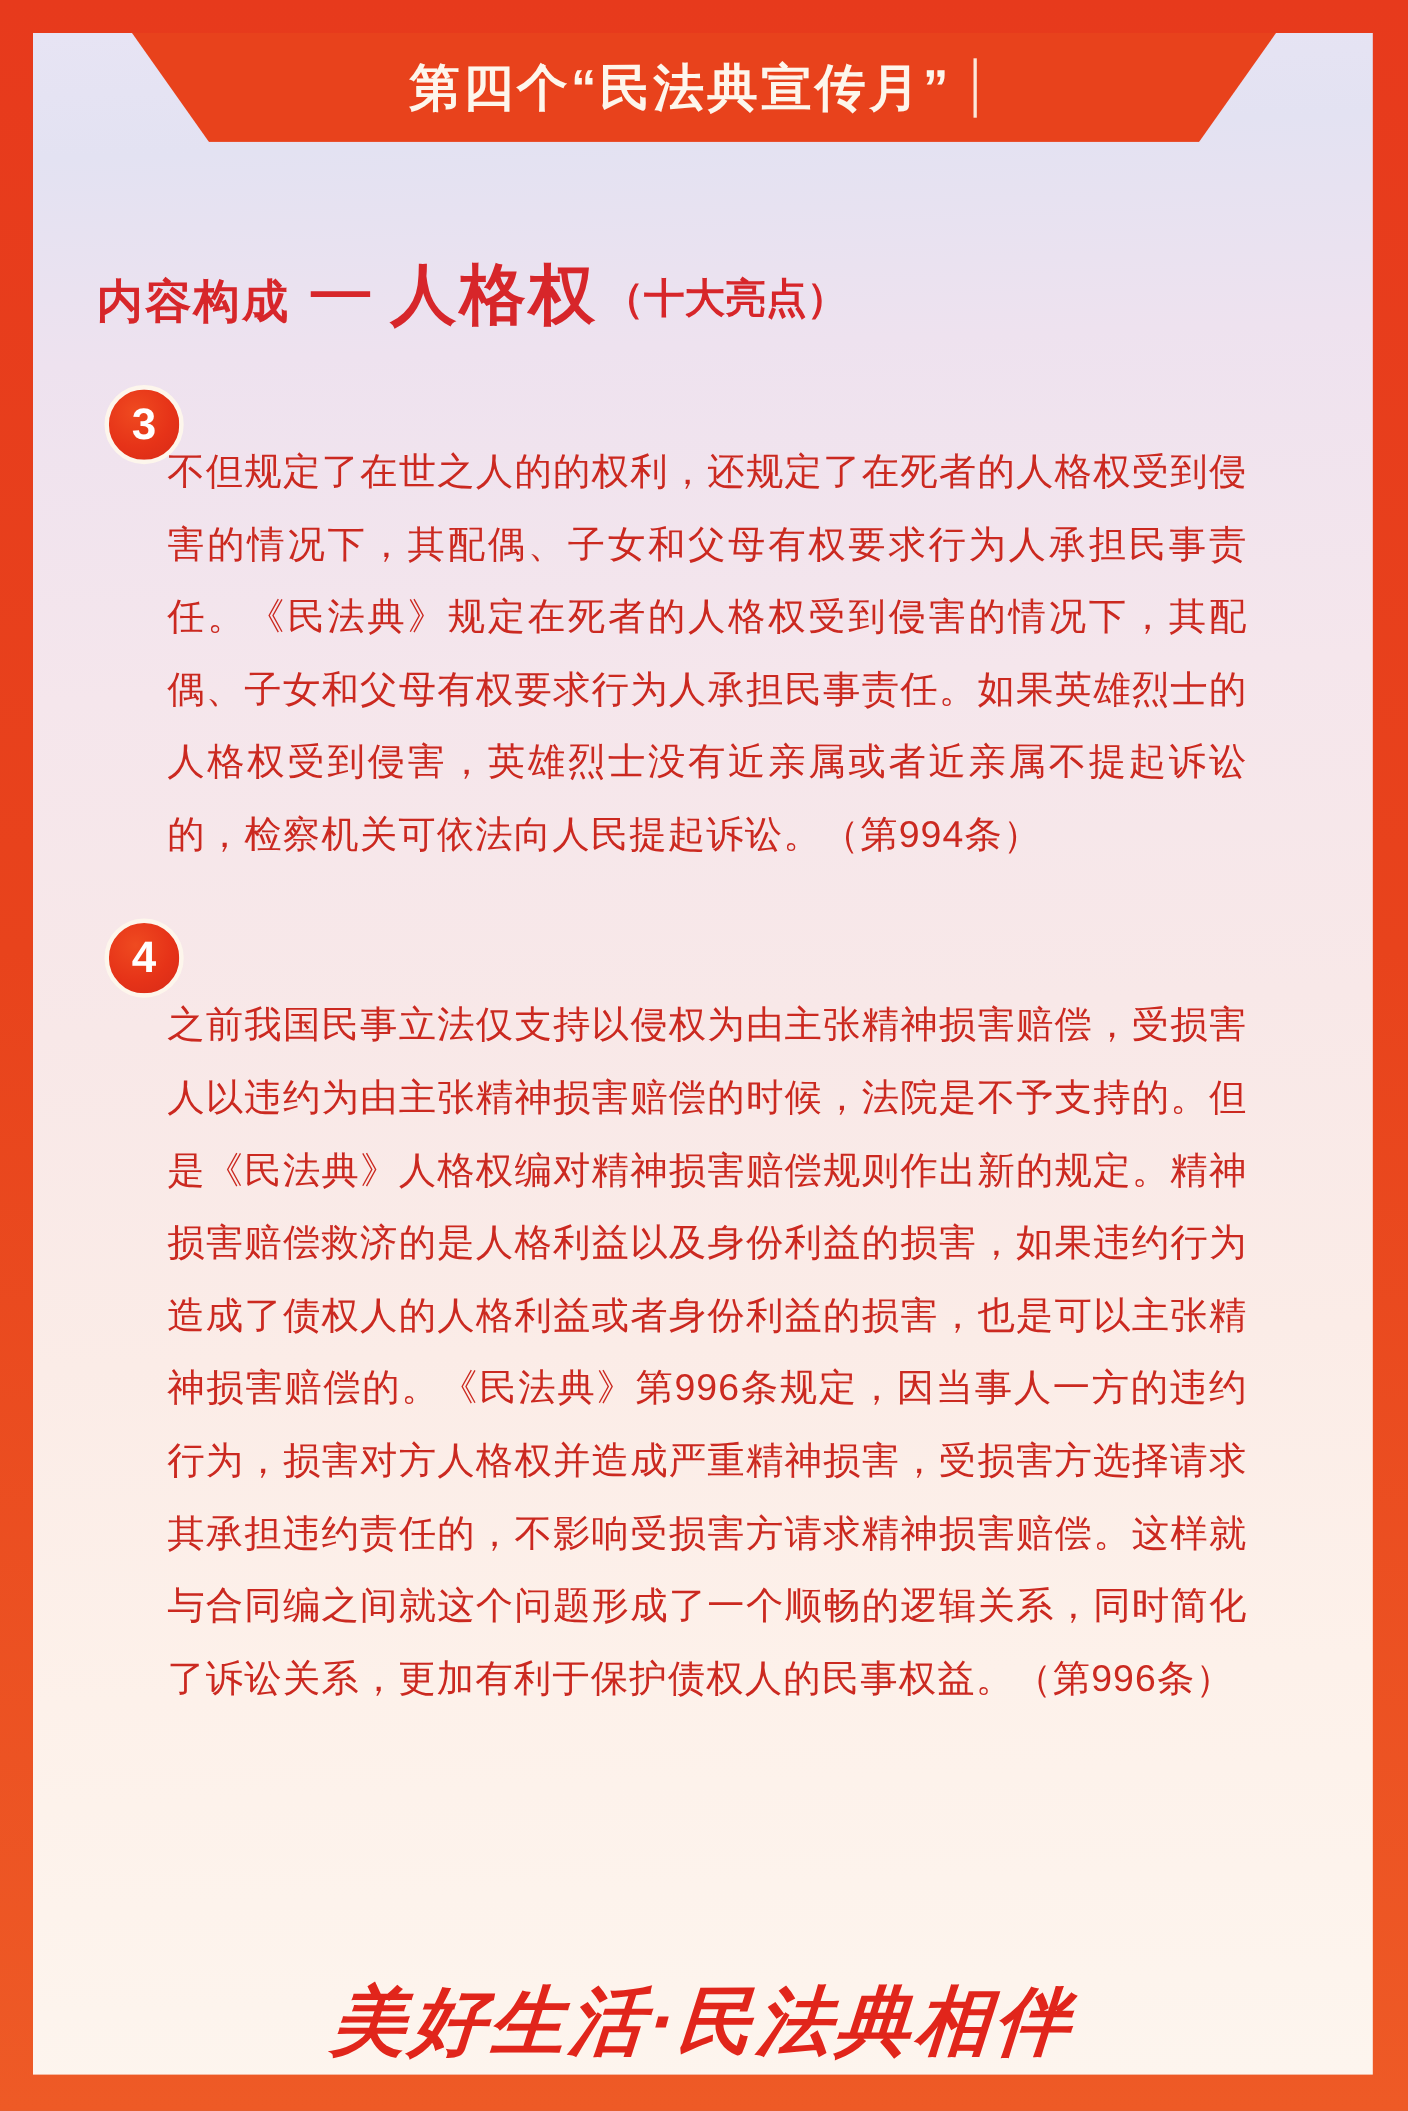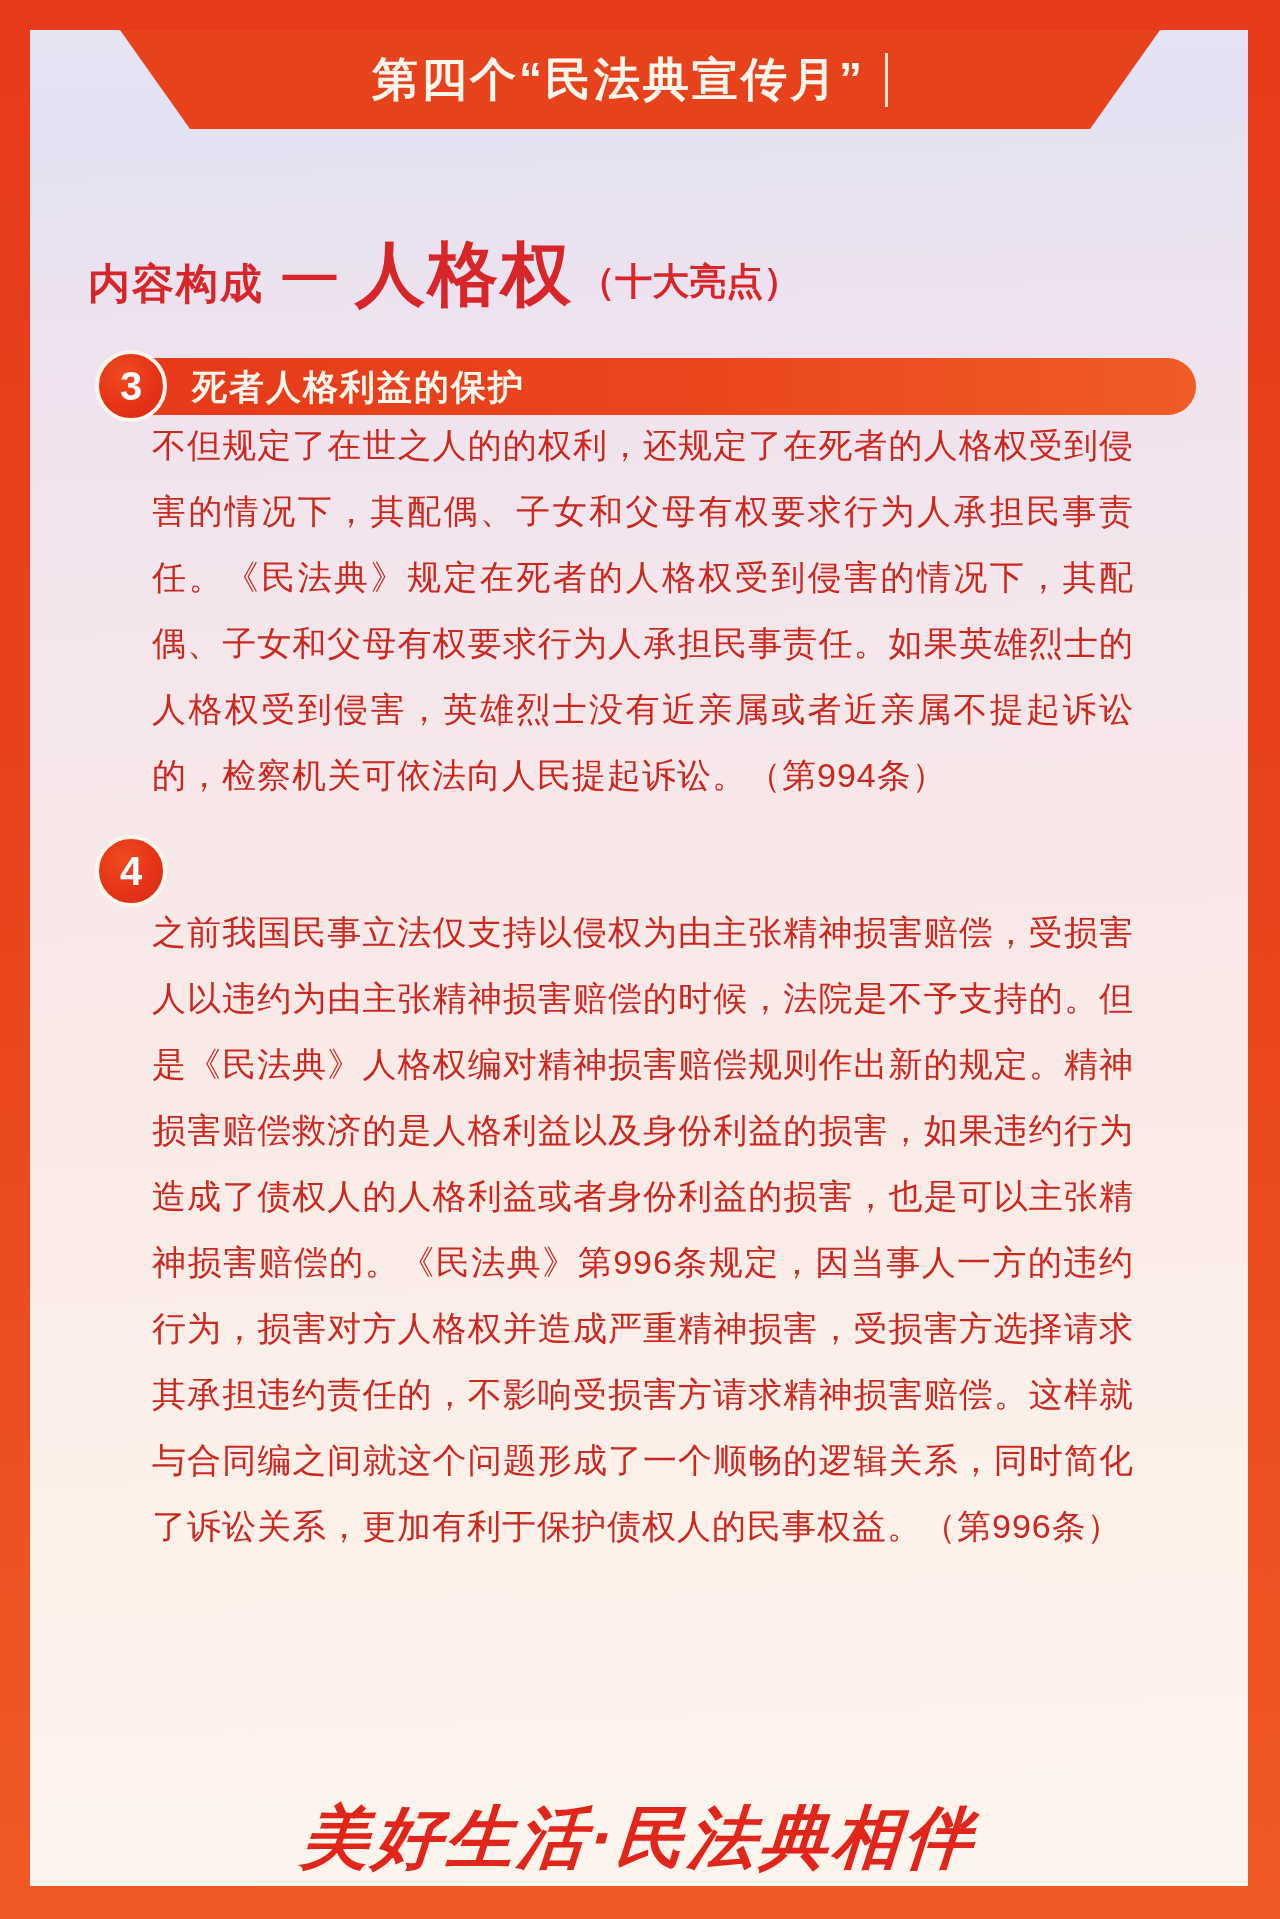--- a/index.html
+++ b/index.html
@@ -23,21 +23,21 @@
     background:#e8421c;
     clip-path:polygon(0 0,100% 0,calc(100% - 70px) 100%,70px 100%);
     display:flex;align-items:center;justify-content:center;
     color:#fdf6ec;
   }
   .banner-text{font-size:46px;font-weight:bold;letter-spacing:3px;white-space:nowrap;}
   .banner-divider{width:3px;height:54px;background:rgba(253,246,236,.92);margin:0 20px;}
   .page-title{position:absolute;left:88px;top:228px;color:#d7262a;white-space:nowrap;}
   .title-prefix{font-size:42px;font-weight:600;letter-spacing:2px;vertical-align:baseline;}
   .title-dash{font-size:54px;font-weight:bold;margin:0 14px;vertical-align:6px;}
-  .title-main{font-size:70px;font-weight:800;letter-spacing:3px;vertical-align:baseline;}
+  .title-main{font-size:60px;font-weight:800;letter-spacing:3px;vertical-align:baseline;}
   .title-suffix{font-size:37px;font-weight:600;vertical-align:4px;}
   .sec-bar{
     position:absolute;left:98px;width:1098px;height:57px;border-radius:30px;
     background:linear-gradient(90deg,#e6391a 0%,#ea461e 55%,#ef5c26 100%);
   }
   .sec-bar .sec-heading{
     display:block;line-height:57px;padding-left:94px;
     font-size:35px;font-weight:bold;color:#fdf6ec;letter-spacing:2px;white-space:nowrap;
   }
   .badge{
@@ -49,21 +49,21 @@
   }
   .badge-3{top:350px;}
   .badge-4{top:835px;}
   .bar-3{top:358px;}
   .bar-4{top:843px;}
   .sec-body{
     position:absolute;left:152px;width:982px;
     font-size:34px;line-height:66px;color:#cb2920;
     text-align:justify;letter-spacing:1px;font-weight:500;
   }
-  .body-3{top:412px;}
+  .body-3{top:396px;}
   .body-4{top:899px;}
   .slogan{
     position:absolute;left:30px;right:32px;top:1793px;
     text-align:center;
     font-size:68px;font-weight:800;font-style:italic;
     color:#e1251b;letter-spacing:4px;
     transform:skewX(-4deg);
   }
 </style>
 </head>
@@ -77,23 +77,20 @@
     <span class="banner-divider"></span>
   </div>
 
   <div class="page-title">
     <span class="title-prefix">内容构成</span>
     <span class="title-dash">—</span>
     <span class="title-main">人格权</span>
     <span class="title-suffix">（十大亮点）</span>
   </div>
 
-  <div class="sec-bar bar-3">
-    <span class="sec-heading">死者人格利益的保护</span>
-  </div>
   <div class="badge badge-3">
     <span>3</span>
   </div>
   <div class="sec-body body-3">不但规定了在世之人的的权利，还规定了在死者的人格权受到侵害的情况下，其配偶、子女和父母有权要求行为人承担民事责任。《民法典》规定在死者的人格权受到侵害的情况下，其配偶、子女和父母有权要求行为人承担民事责任。如果英雄烈士的人格权受到侵害，英雄烈士没有近亲属或者近亲属不提起诉讼的，检察机关可依法向人民提起诉讼。（第994条）</div>
 
   <div class="badge badge-4">
     <span>4</span>
   </div>
   <div class="sec-body body-4">之前我国民事立法仅支持以侵权为由主张精神损害赔偿，受损害人以违约为由主张精神损害赔偿的时候，法院是不予支持的。但是《民法典》人格权编对精神损害赔偿规则作出新的规定。精神损害赔偿救济的是人格利益以及身份利益的损害，如果违约行为造成了债权人的人格利益或者身份利益的损害，也是可以主张精神损害赔偿的。《民法典》第996条规定，因当事人一方的违约行为，损害对方人格权并造成严重精神损害，受损害方选择请求其承担违约责任的，不影响受损害方请求精神损害赔偿。这样就与合同编之间就这个问题形成了一个顺畅的逻辑关系，同时简化了诉讼关系，更加有利于保护债权人的民事权益。（第996条）</div>
 

